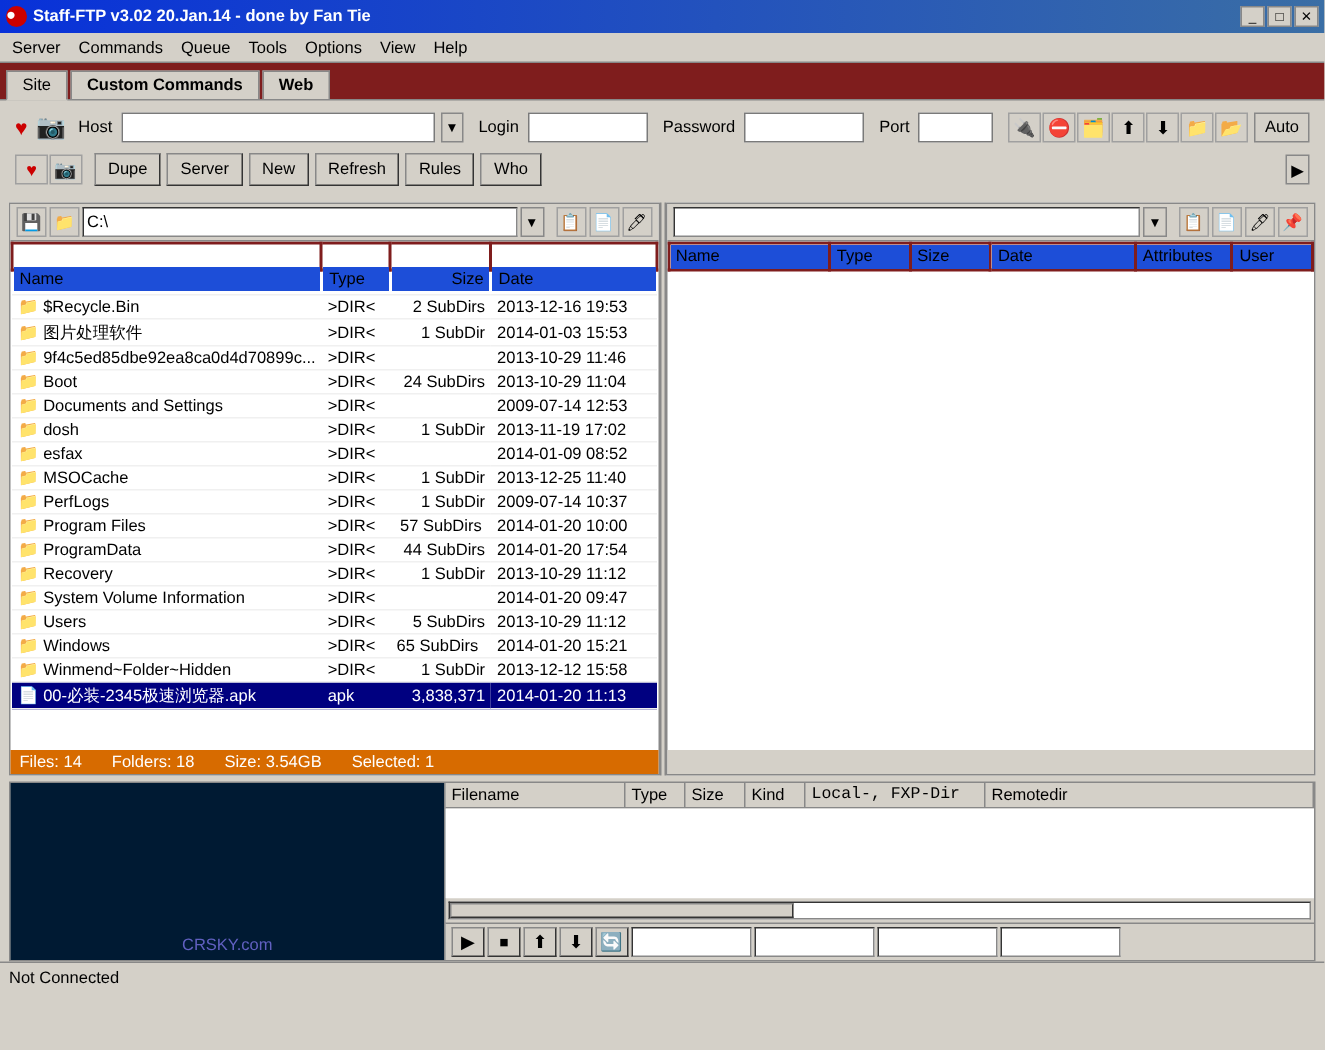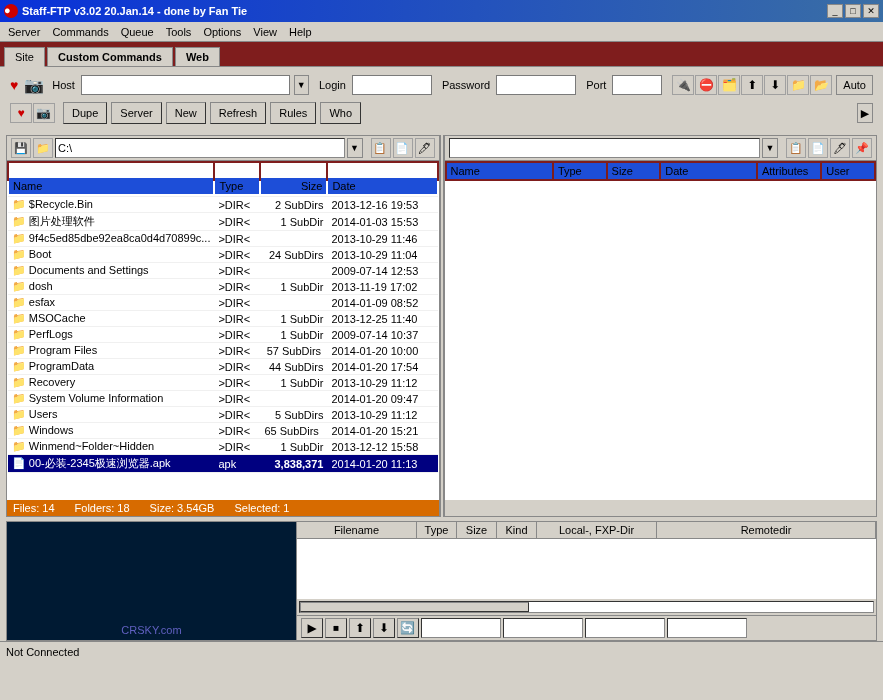--- a/index.html
+++ b/index.html
@@ -277,21 +277,21 @@
             </tr>
             <tr>
               <td><span style="color: rgb(255, 215, 0);">📁 </span>Winmend~Folder~Hidden</td>
               <td>&gt;DIR&lt;</td>
               <td style="text-align: right;">1 SubDir</td>
               <td>2013-12-12 15:58</td>
             </tr>
             <tr style="background: rgb(0, 0, 128); color: white;">
               <td><span style="color: rgb(74, 74, 74);">📄 </span>00-必装-2345极速浏览器.apk</td>
               <td>apk</td>
-              <td style="text-align: right; font-weight: bold;">3,838,371</td>
+              <td style="text-align: right;">3,838,371</td>
               <td>2014-01-20 11:13</td>
             </tr>
           </tbody>
       </table>
     </div>
     <div class="list-status">
       <span>Files: 14</span>
       <span>Folders: 18</span>
       <span>Size: 3.54GB</span>
       <span>Selected: 1</span>
@@ -337,26 +337,26 @@
     <div class="transfer-log-inner">
 
       <div style="text-align:center;">
         <div style="color:#6060c0; font-size:11px;">CRSKY.com</div>
       </div>
     </div>
   </div>
 
   <div class="transfer-right">
 
-    <div style="display:flex; background:#d4d0c8; border-bottom:1px solid #888;text-align:center;">
+    <div style="display:flex; background:#d4d0c8; border-bottom:1px solid #888;">
       <div class="transfer-col" style="width:120px;">Filename</div>
       <div class="transfer-col" style="width:40px;">Type</div>
       <div class="transfer-col" style="width:40px;">Size</div>
       <div class="transfer-col" style="width:40px;">Kind</div>
-      <div class="transfer-col" style="width:120px;">Local-, FXP-Dir</div>
+      <div class="transfer-col" style="width:120px;font-family:Liberation Mono, monospace;">Local-, FXP-Dir</div>
       <div class="transfer-col" style="flex:1;">Remotedir</div>
     </div>
 
     <div style="flex:1; background:white; overflow:auto;"></div>
 
     <div style="height:16px; background:#d4d0c8; display:flex; align-items:center; padding:2px;">
       <div style="height:12px; background:white; border:1px inset #888; flex:1; position:relative;">
         <div style="width:40%; height:100%; background:#d4d0c8; border:1px outset #888; position:absolute; left:0;"></div>
       </div>
     </div>

